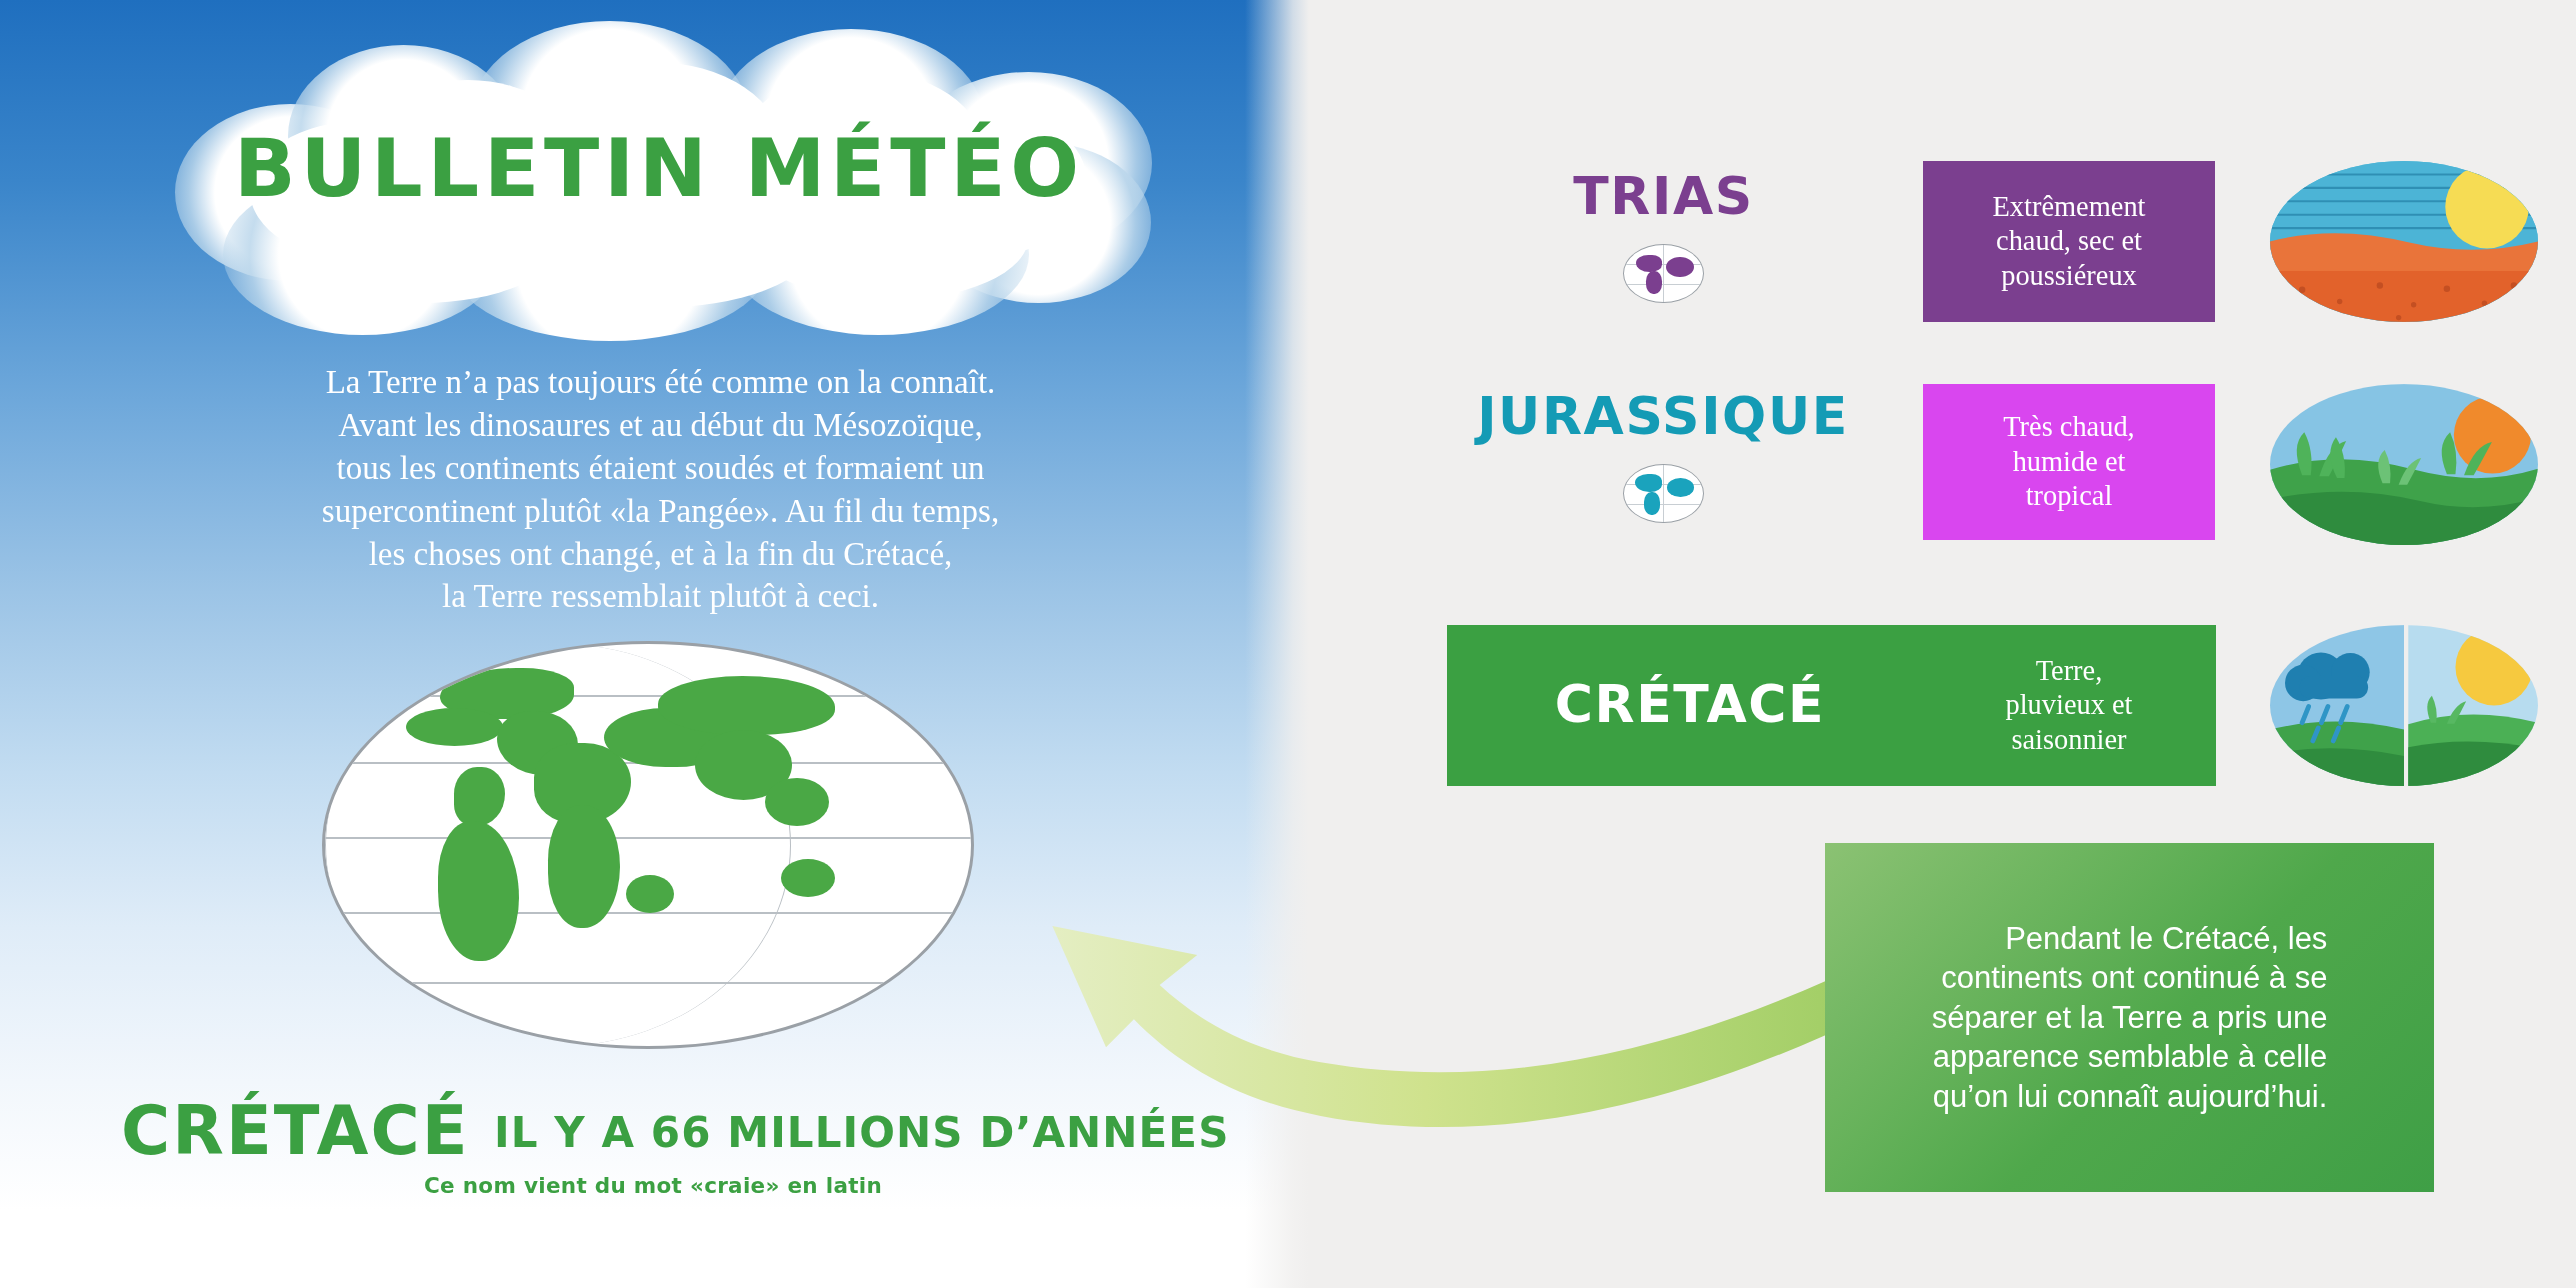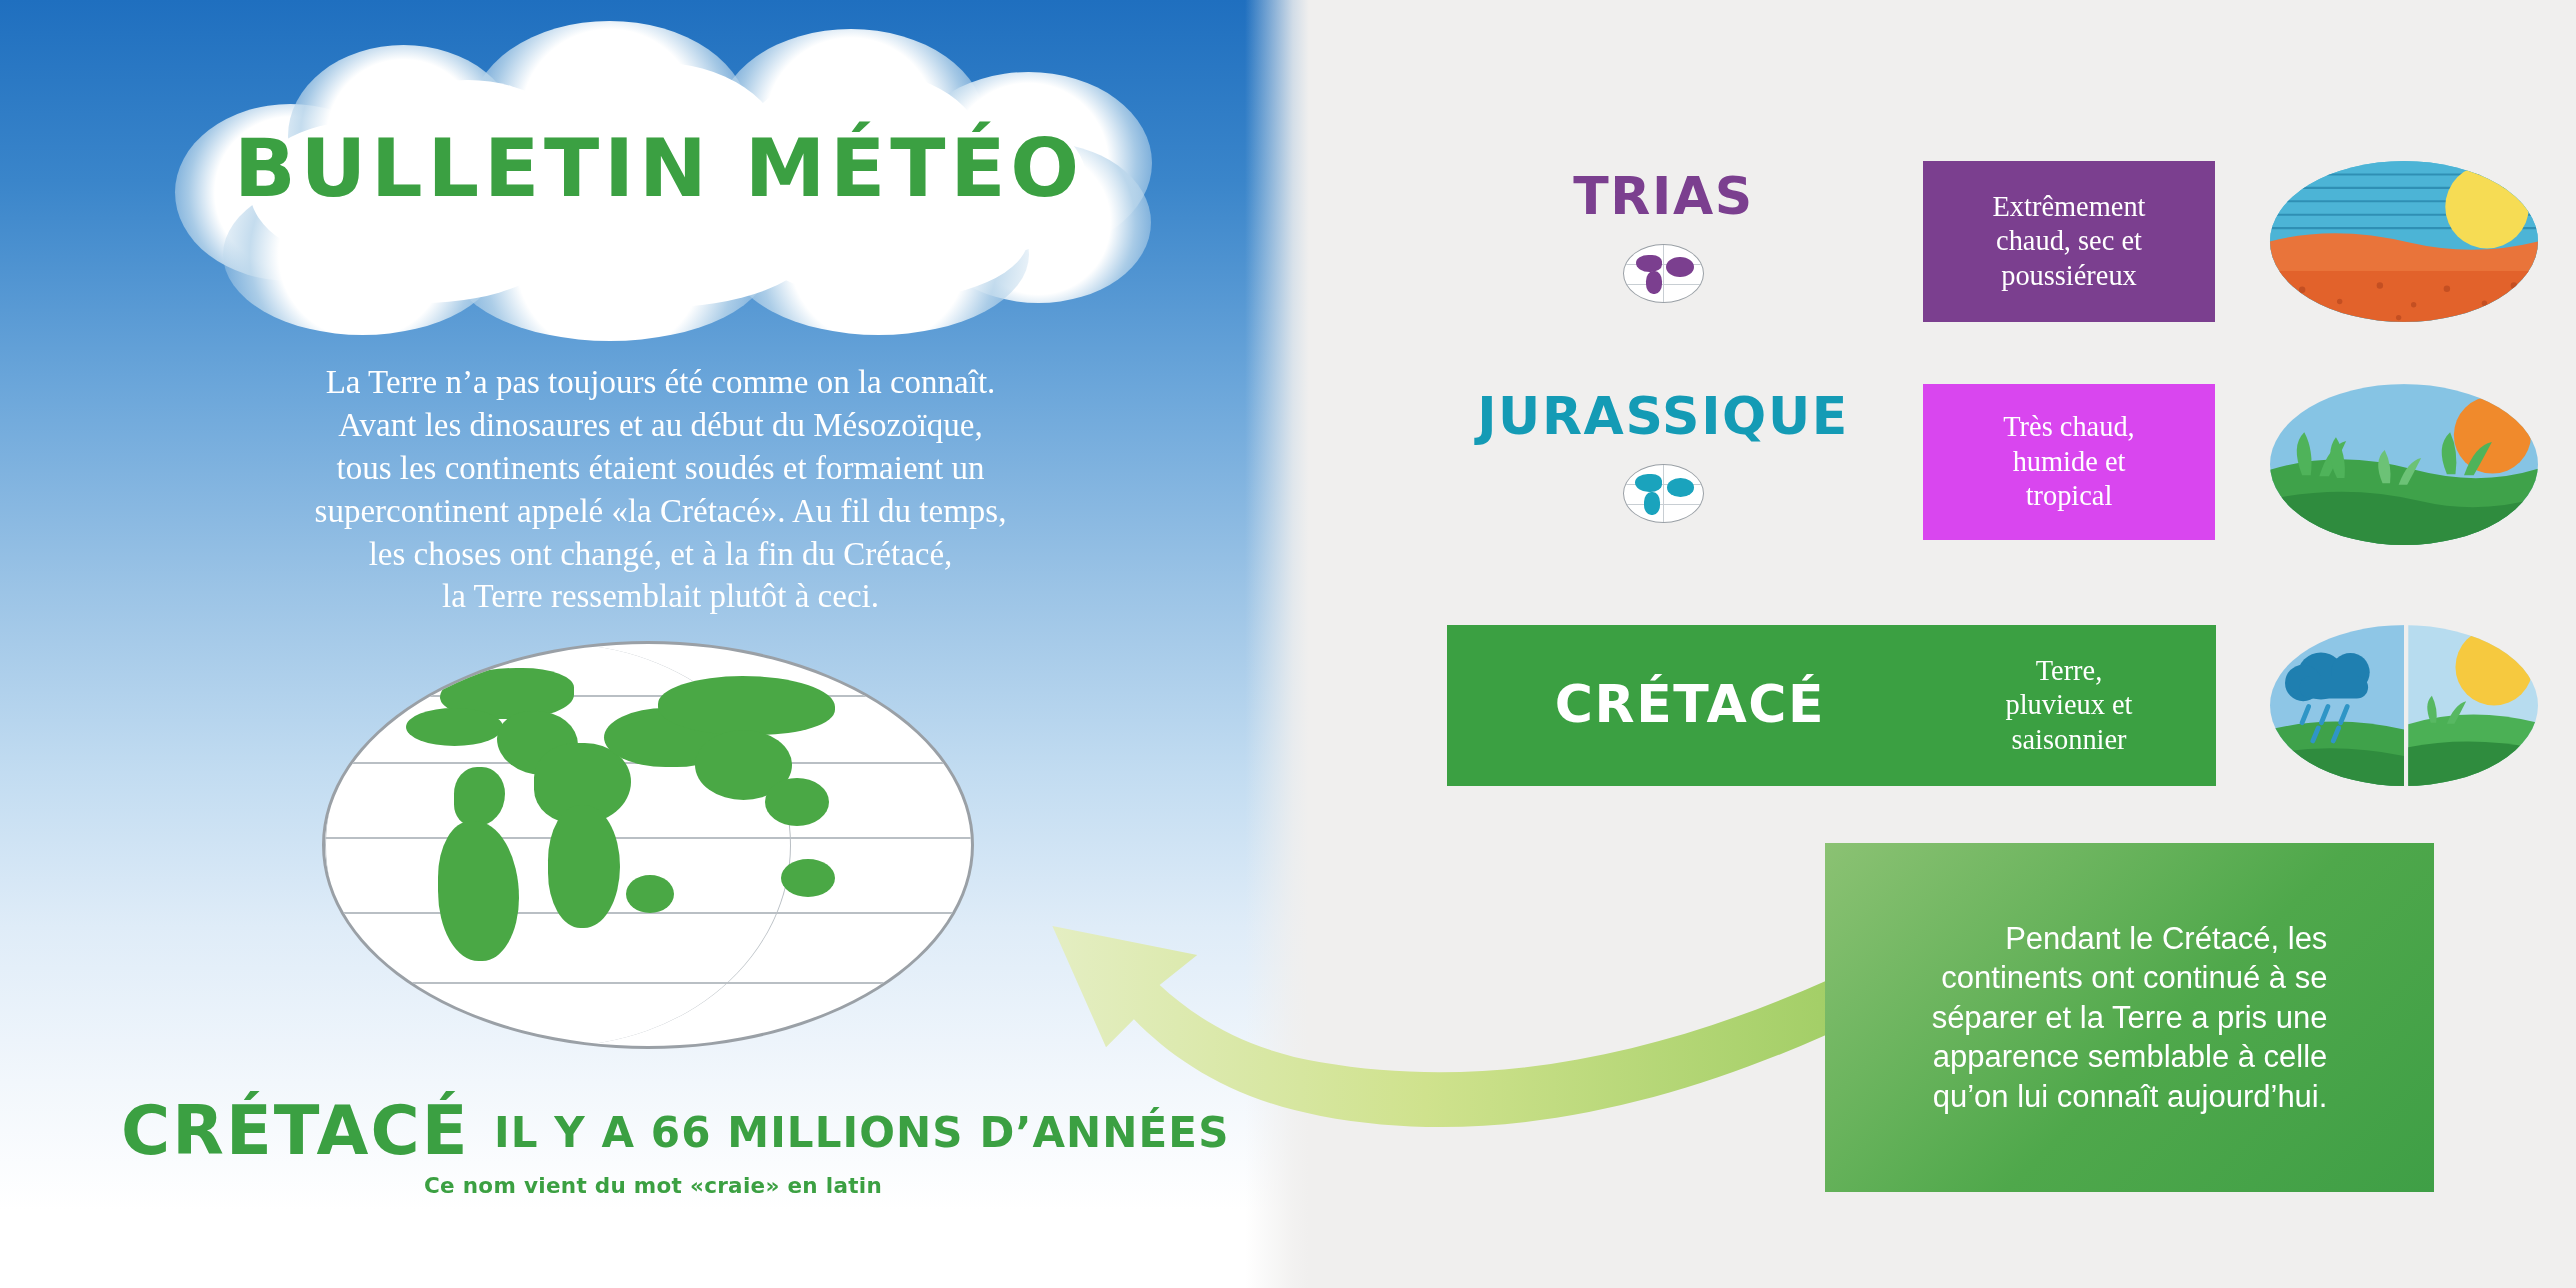--- a/index.html
+++ b/index.html
@@ -244,21 +244,21 @@
       <div class="cloud-blob" style="left:558px; top:137px; width:279px; height:123px;"></div>
       <div class="cloud-blob" style="left:81px; top:102px; width:778px; height:123px;"></div>
 
       <div id="banner-title">BULLETIN MÉTÉO</div>
     </div>
 
     <div id="intro-text">
       <span class="ln">La Terre n’a pas toujours été comme on la connaît.</span>
       <span class="ln">Avant les dinosaures et au début du Mésozoïque,</span>
       <span class="ln">tous les continents étaient soudés et formaient un</span>
-      <span class="ln">supercontinent appelé «la Crétacé». Au fil du temps,</span>
+      <span class="ln">supercontinent plutôt «la Pangée». Au fil du temps,</span>
       <span class="ln">les choses ont changé, et à la fin du Crétacé,</span>
       <span class="ln">la Terre ressemblait plutôt à ceci.</span>
     </div>
 
     <div id="globe-wrap">
       <div id="globe-ellipse">
 
         <div class="grid-line lat" style="top:51px;"></div>
         <div class="grid-line lat" style="top:118px;"></div>
         <div class="grid-line lat" style="top:193px;"></div>

